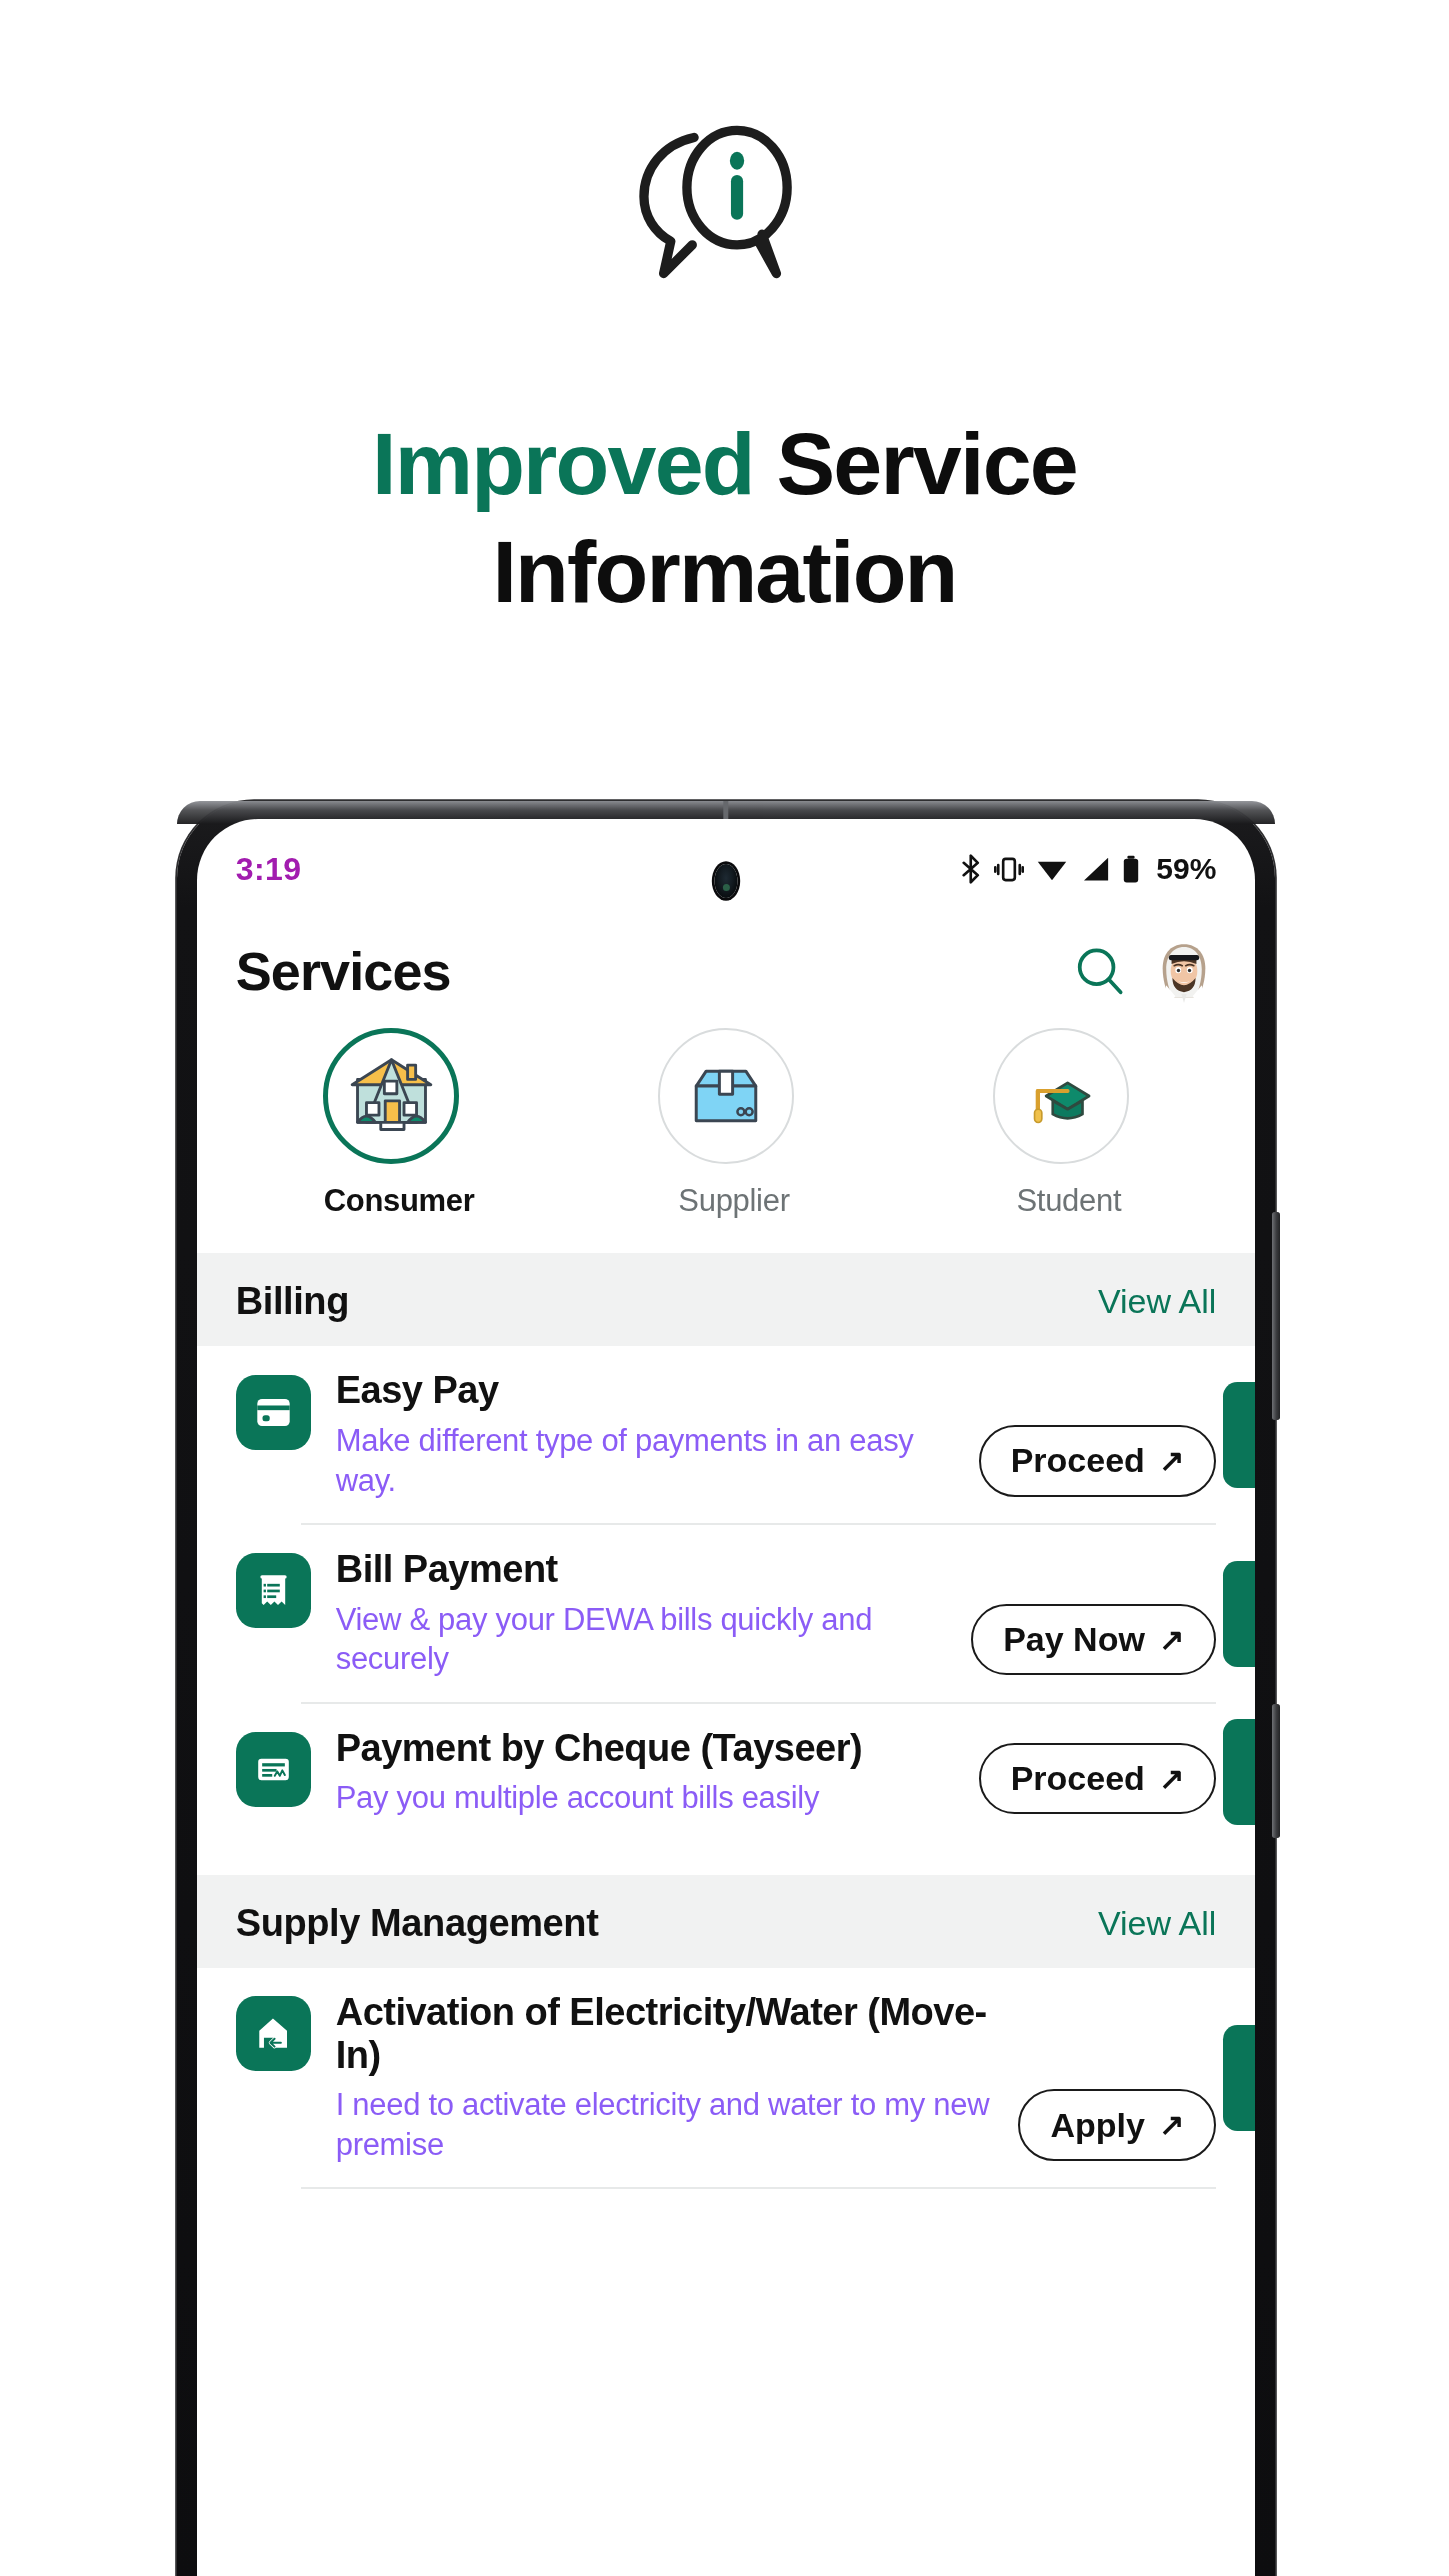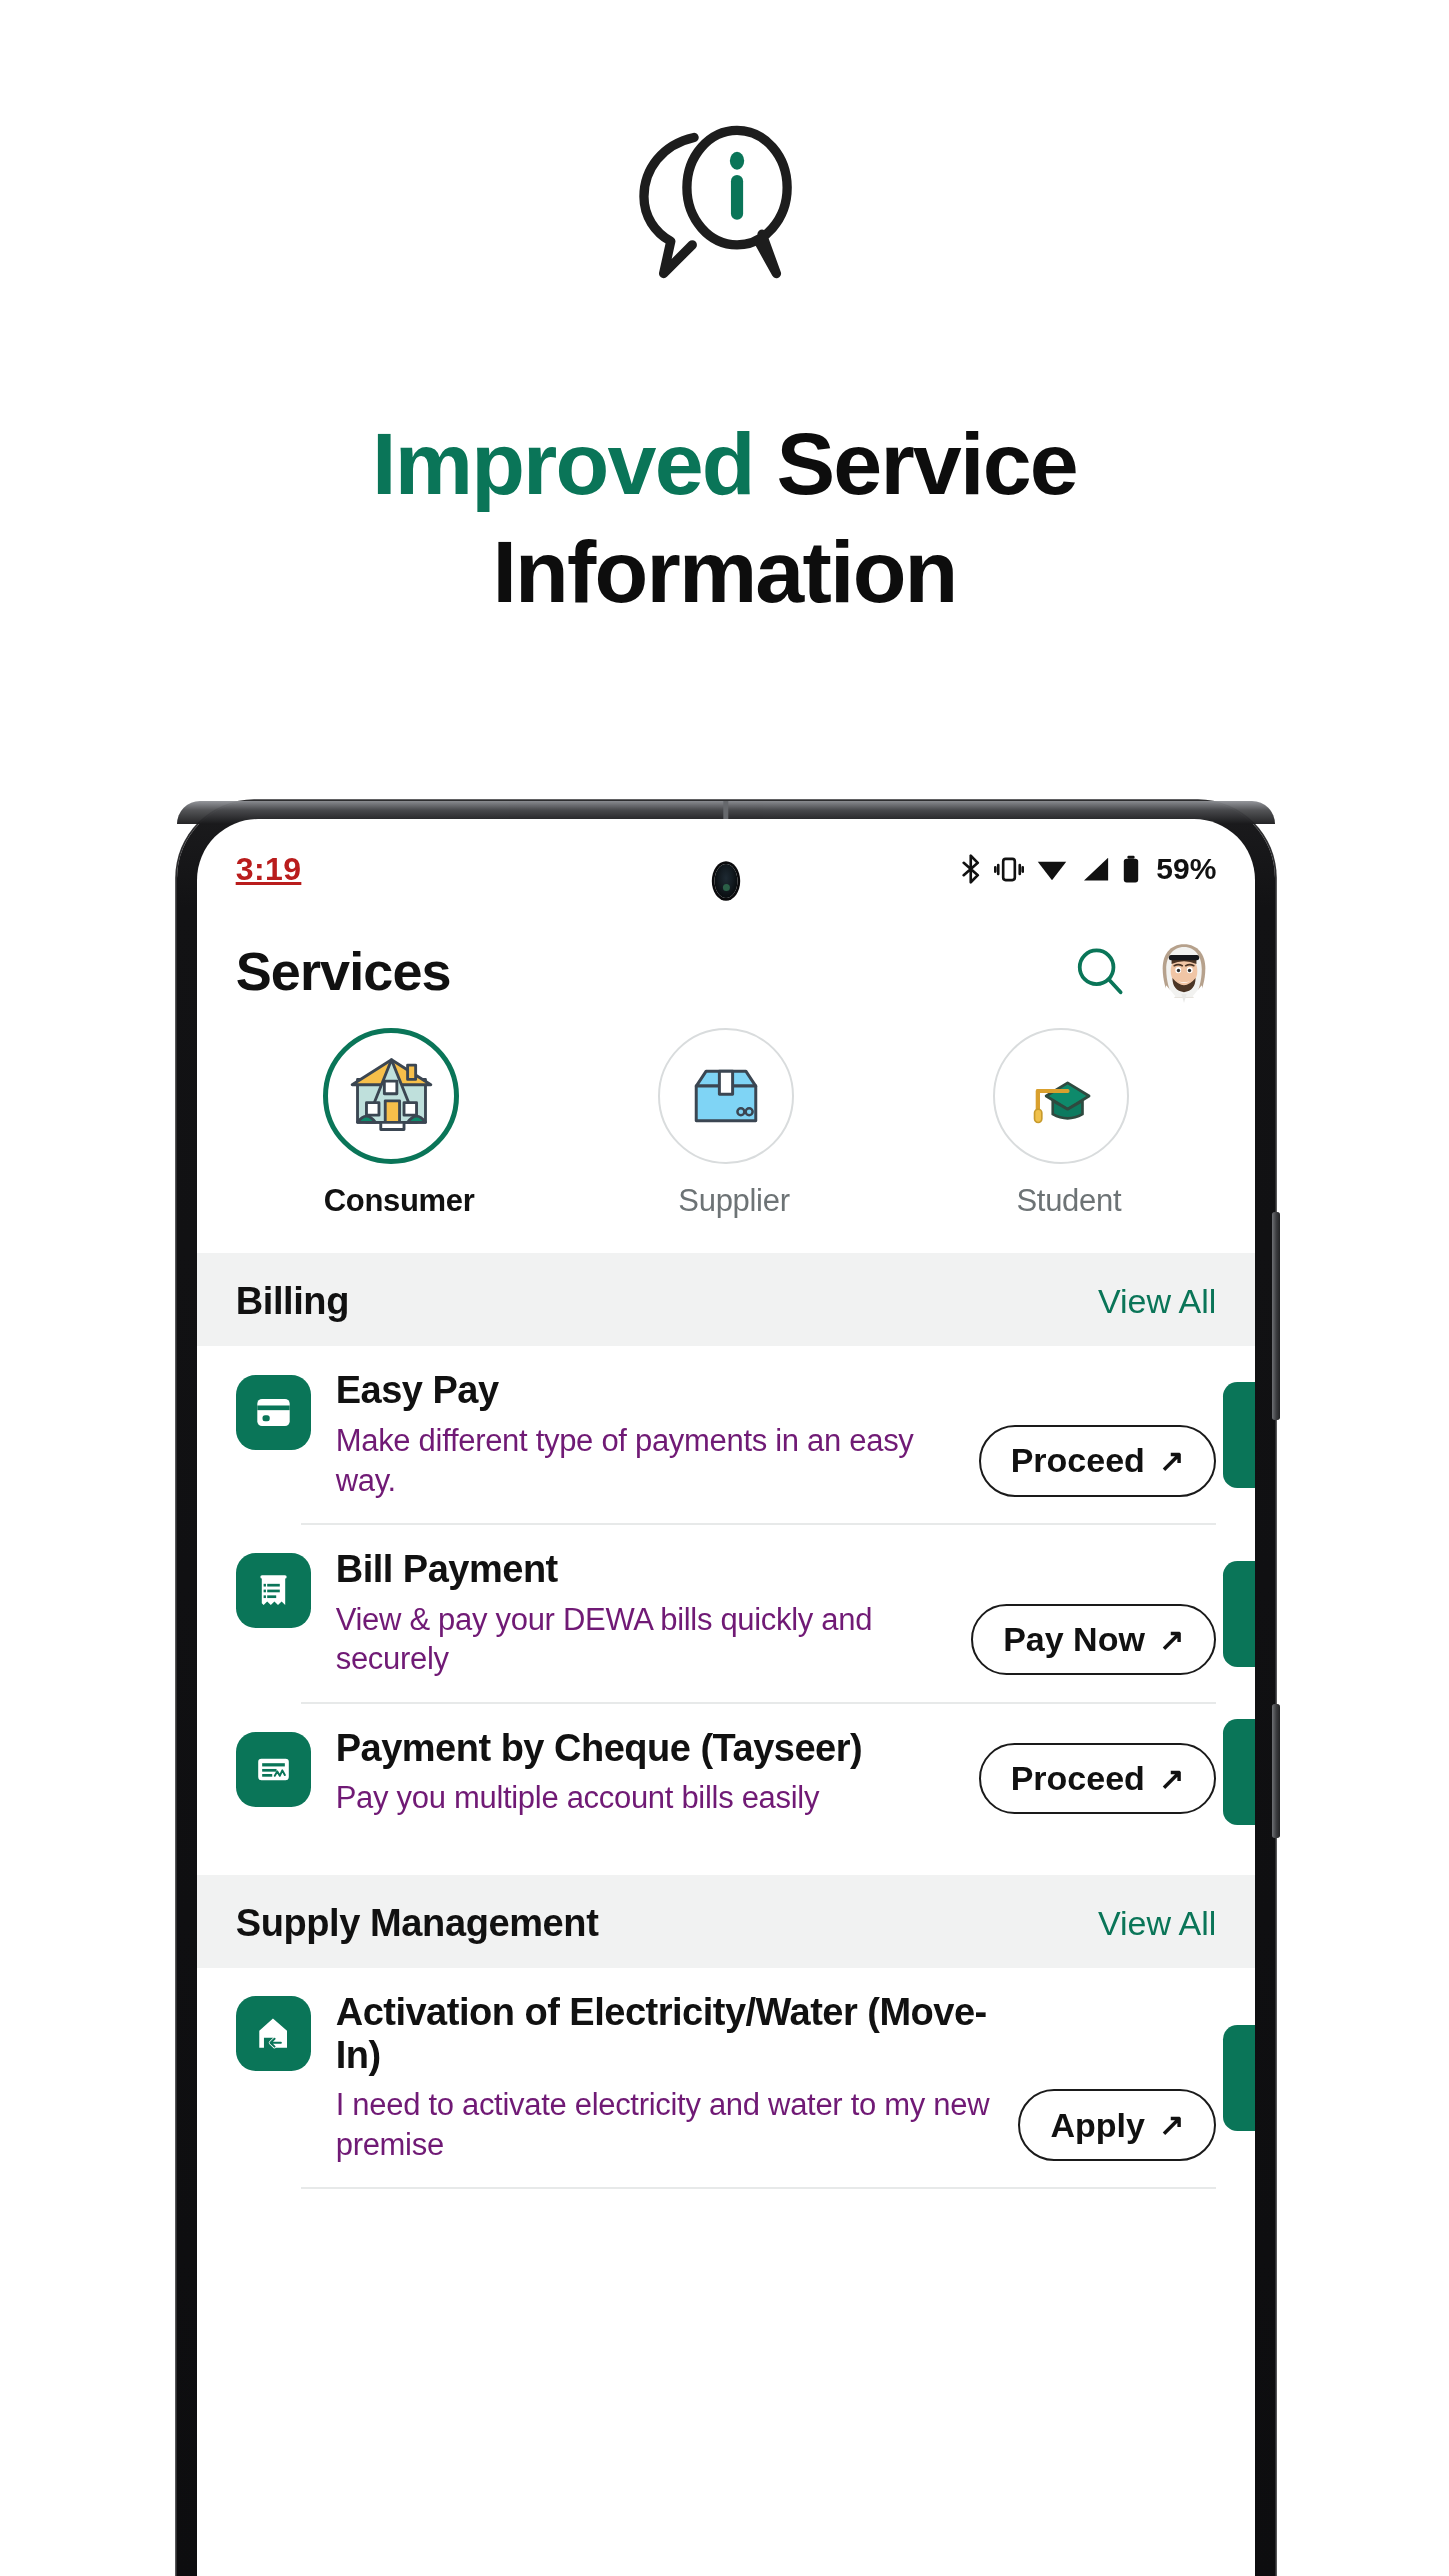--- a/index.html
+++ b/index.html
@@ -74,21 +74,21 @@
     content:""; position:absolute; left:50%; top:58%; transform:translateX(-50%);
     width:7.2px;height:7.2px;border-radius:50%;background:#2f6b4e;opacity:.85;
   }
 
   
   .statusbar {
     position: relative; height: 100px;
     display: flex; align-items: center; justify-content: space-between;
     padding: 0 39px 0 39px;
   }
-  .status-time { font-size: 32px; font-weight: 600; color: #b91c1c; letter-spacing: 0.4px; text-decoration: underline; }
+  .status-time { font-size: 32px; font-weight: 600; color: #a21caf; letter-spacing: 0.4px; }
   .status-icons { display: flex; align-items: center; gap: 12.5px; }
   .status-icons svg { display: block; }
   .status-batt-pct { font-size: 30px; font-weight: 600; color: #111; margin-left: 3.6px; text-align: center; }
 
   
   .app-header {
     display: flex; align-items: center; justify-content: space-between;
     padding: 19.7px 39px 9px 39px;
   }
   .app-title { font-size: 54px; font-weight: bold; color: #111; letter-spacing: -0.9px; }
@@ -141,21 +141,21 @@
     display: flex; align-items: center; justify-content: center;
     margin-top: 5.4px;
   }
   .svc-text { flex: 1 1 auto; padding-left: 25px; padding-right: 14.3px; min-width: 0; }
   .svc-title {
     font-size: 38px; font-weight: bold; color: #111;
     letter-spacing: -0.5px; line-height: 1.12;
   }
   .svc-desc {
     margin-top: 9px;
-    font-size: 31px; color: #701a75; line-height: 1.28; letter-spacing: -0.3px;
+    font-size: 31px; color: #8b5cf6; line-height: 1.28; letter-spacing: -0.3px;
   }
   .svc-cta {
     flex: 0 0 auto; align-self: flex-end;
     display: inline-flex; align-items: center; gap: 14.3px;
     border: 2.7px solid #1a1a1a; border-radius: 894px;
     padding: 14.3px 30px; background: #fff;
     font-size: 34px; font-weight: bold; color: #111;
     white-space: nowrap;
     margin-bottom: 3.6px;
   }

